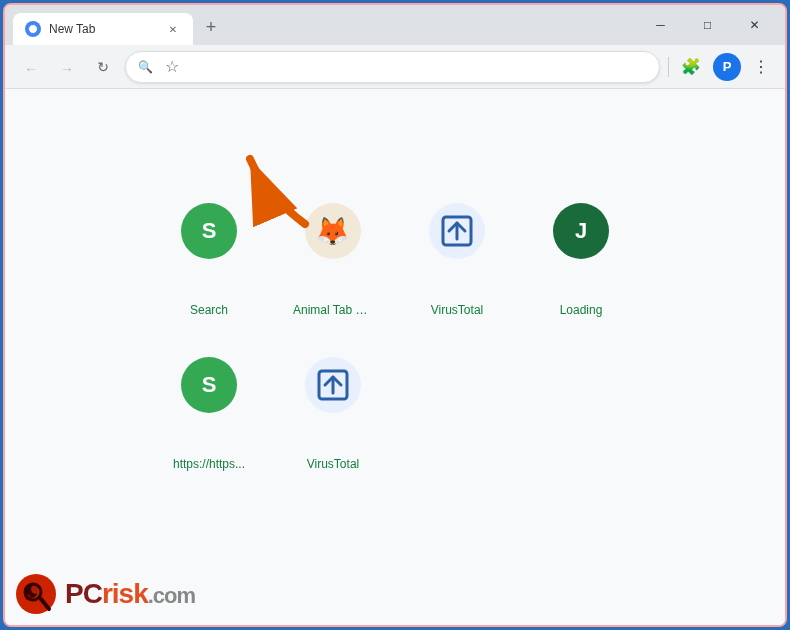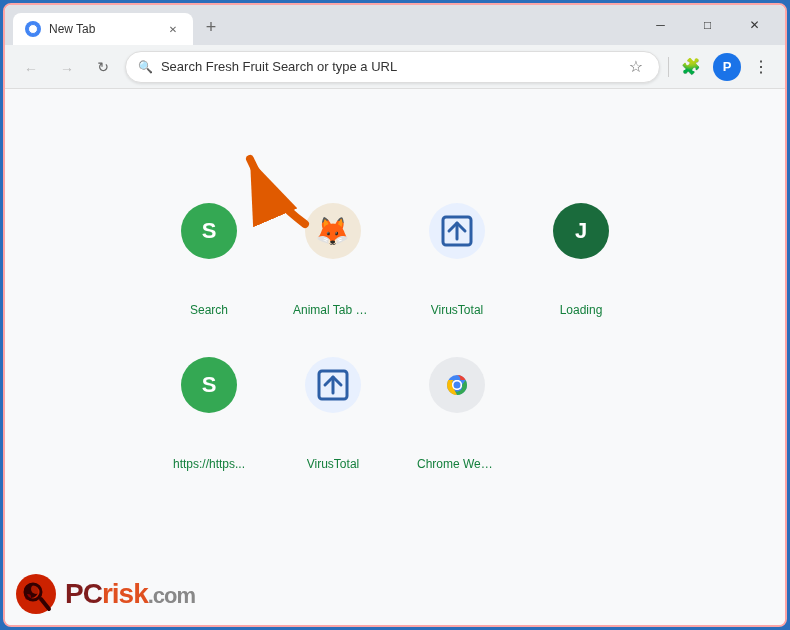--- a/index.html
+++ b/index.html
@@ -377,21 +377,20 @@
       <div class="win-btn close">✕</div>
     </div>
   </div>
 
   <div class="nav-bar">
     <div class="nav-btn disabled">←</div>
     <div class="nav-btn disabled">→</div>
     <div class="nav-btn">↻</div>
     <div class="address-bar">
       <span class="lock-icon">🔍</span>
-      <span class="address-text">Search Fresh Fruit Search or type a URL</span>
       <span class="bookmark-icon">☆</span>
     </div>
     <div class="divider-v"></div>
     <span class="extension-icon">🧩</span>
     <span class="profile-icon" style="background:#1a73e8; color:white; border-radius:50%; width:28px; height:28px; display:flex; align-items:center; justify-content:center; font-size:13px; font-weight:bold;">P</span>
     <span class="menu-icon">⋮</span>
   </div>
 
   <div class="main-content">
 
@@ -445,34 +444,20 @@
           <svg width="36" height="36" viewBox="0 0 36 36">
             <rect x="4" y="4" width="28" height="28" rx="3" fill="none" stroke="#2d5fa6" stroke-width="3"></rect>
             <polyline points="10,18 18,10 26,18" fill="none" stroke="#2d5fa6" stroke-width="3" stroke-linecap="round" stroke-linejoin="round"></polyline>
             <line x1="18" y1="10" x2="18" y2="26" stroke="#2d5fa6" stroke-width="3" stroke-linecap="round"></line>
           </svg>
         </div>
         <span class="shortcut-label">VirusTotal</span>
       </div>
 
 
-      <div class="shortcut-item">
-        <div class="icon-chrome">
-          <svg class="chrome-svg" viewBox="0 0 36 36">
-            <circle cx="18" cy="18" r="10" fill="#4285f4"></circle>
-            <circle cx="18" cy="18" r="5" fill="white"></circle>
-            <path d="M18 8 A10 10 0 0 1 26.66 13 L21.33 13 A5 5 0 0 0 18 8Z" fill="#ea4335"></path>
-            <path d="M26.66 13 A10 10 0 0 1 18 28 L15.33 23.6 A5 5 0 0 0 23 18Z" fill="#34a853"></path>
-            <path d="M18 28 A10 10 0 0 1 9.34 13 L14.67 13 A5 5 0 0 0 13 18Z" fill="#fbbc05"></path>
-            <circle cx="18" cy="18" r="5" fill="white"></circle>
-            <circle cx="18" cy="18" r="3.5" fill="#4285f4"></circle>
-          </svg>
-        </div>
-        <span class="shortcut-label">Chrome Web _</span>
-      </div>
 
     </div>
 
     <div class="watermark">
       <svg class="pc-icon" viewBox="0 0 42 42">
         <circle cx="21" cy="21" r="20" fill="#cc2200"></circle>
         <circle cx="16" cy="18" r="7" fill="#330000"></circle>
         <circle cx="21" cy="16" r="5" fill="#cc2200" opacity="0.8"></circle>
         <circle cx="13" cy="24" r="3" fill="#880000"></circle>
 

